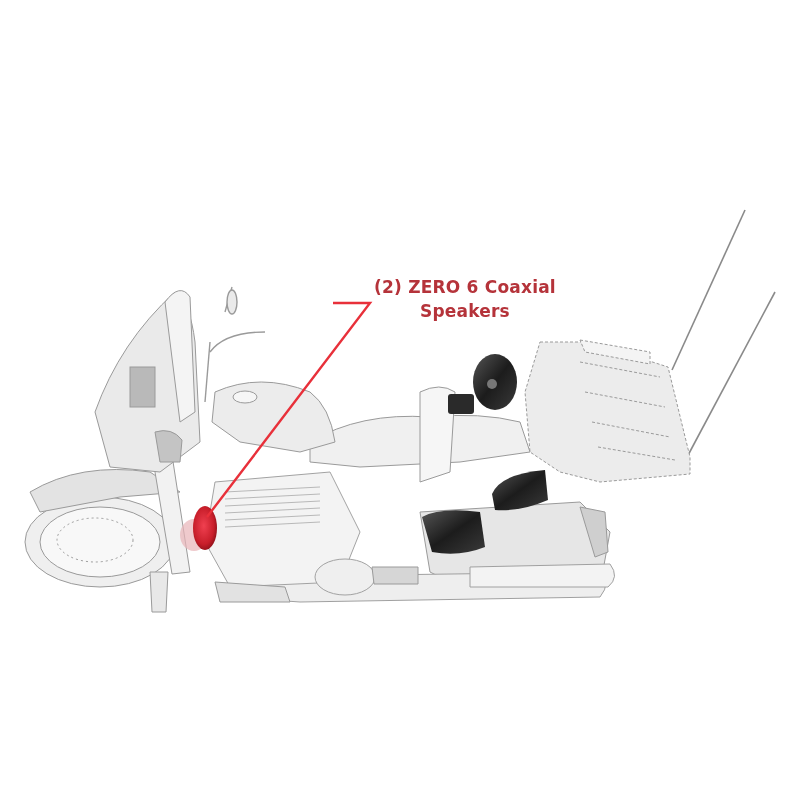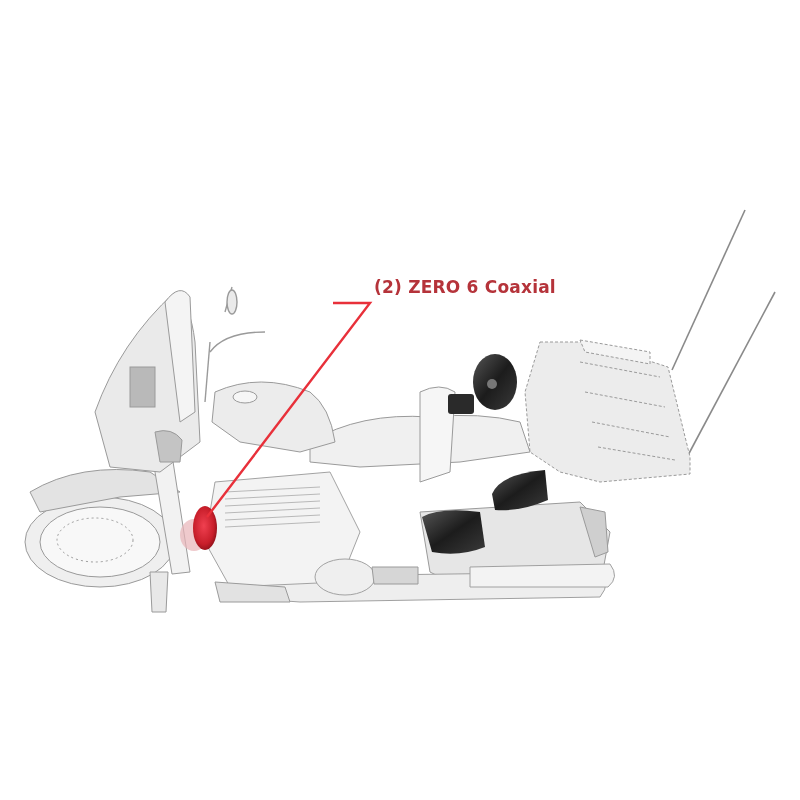--- a/index.html
+++ b/index.html
@@ -126,14 +126,15 @@
   <g>
     <ellipse cx="194" cy="523" rx="14" ry="16" fill="#e8b4b8" opacity="0.7"></ellipse>
     <ellipse cx="205" cy="516" rx="12" ry="22" fill="url(#redSpk)"></ellipse>
   </g>
 
   <polyline points="333,291 370,291 207,505" fill="none" stroke="#e8303a" stroke-width="2.4"></polyline>
 </svg>
 
 <div class="callout-label">
   <span>(2) ZERO 6 Coaxial</span>
+  <span>Speakers</span>
 </div>
 </div>
 
 </body></html>

